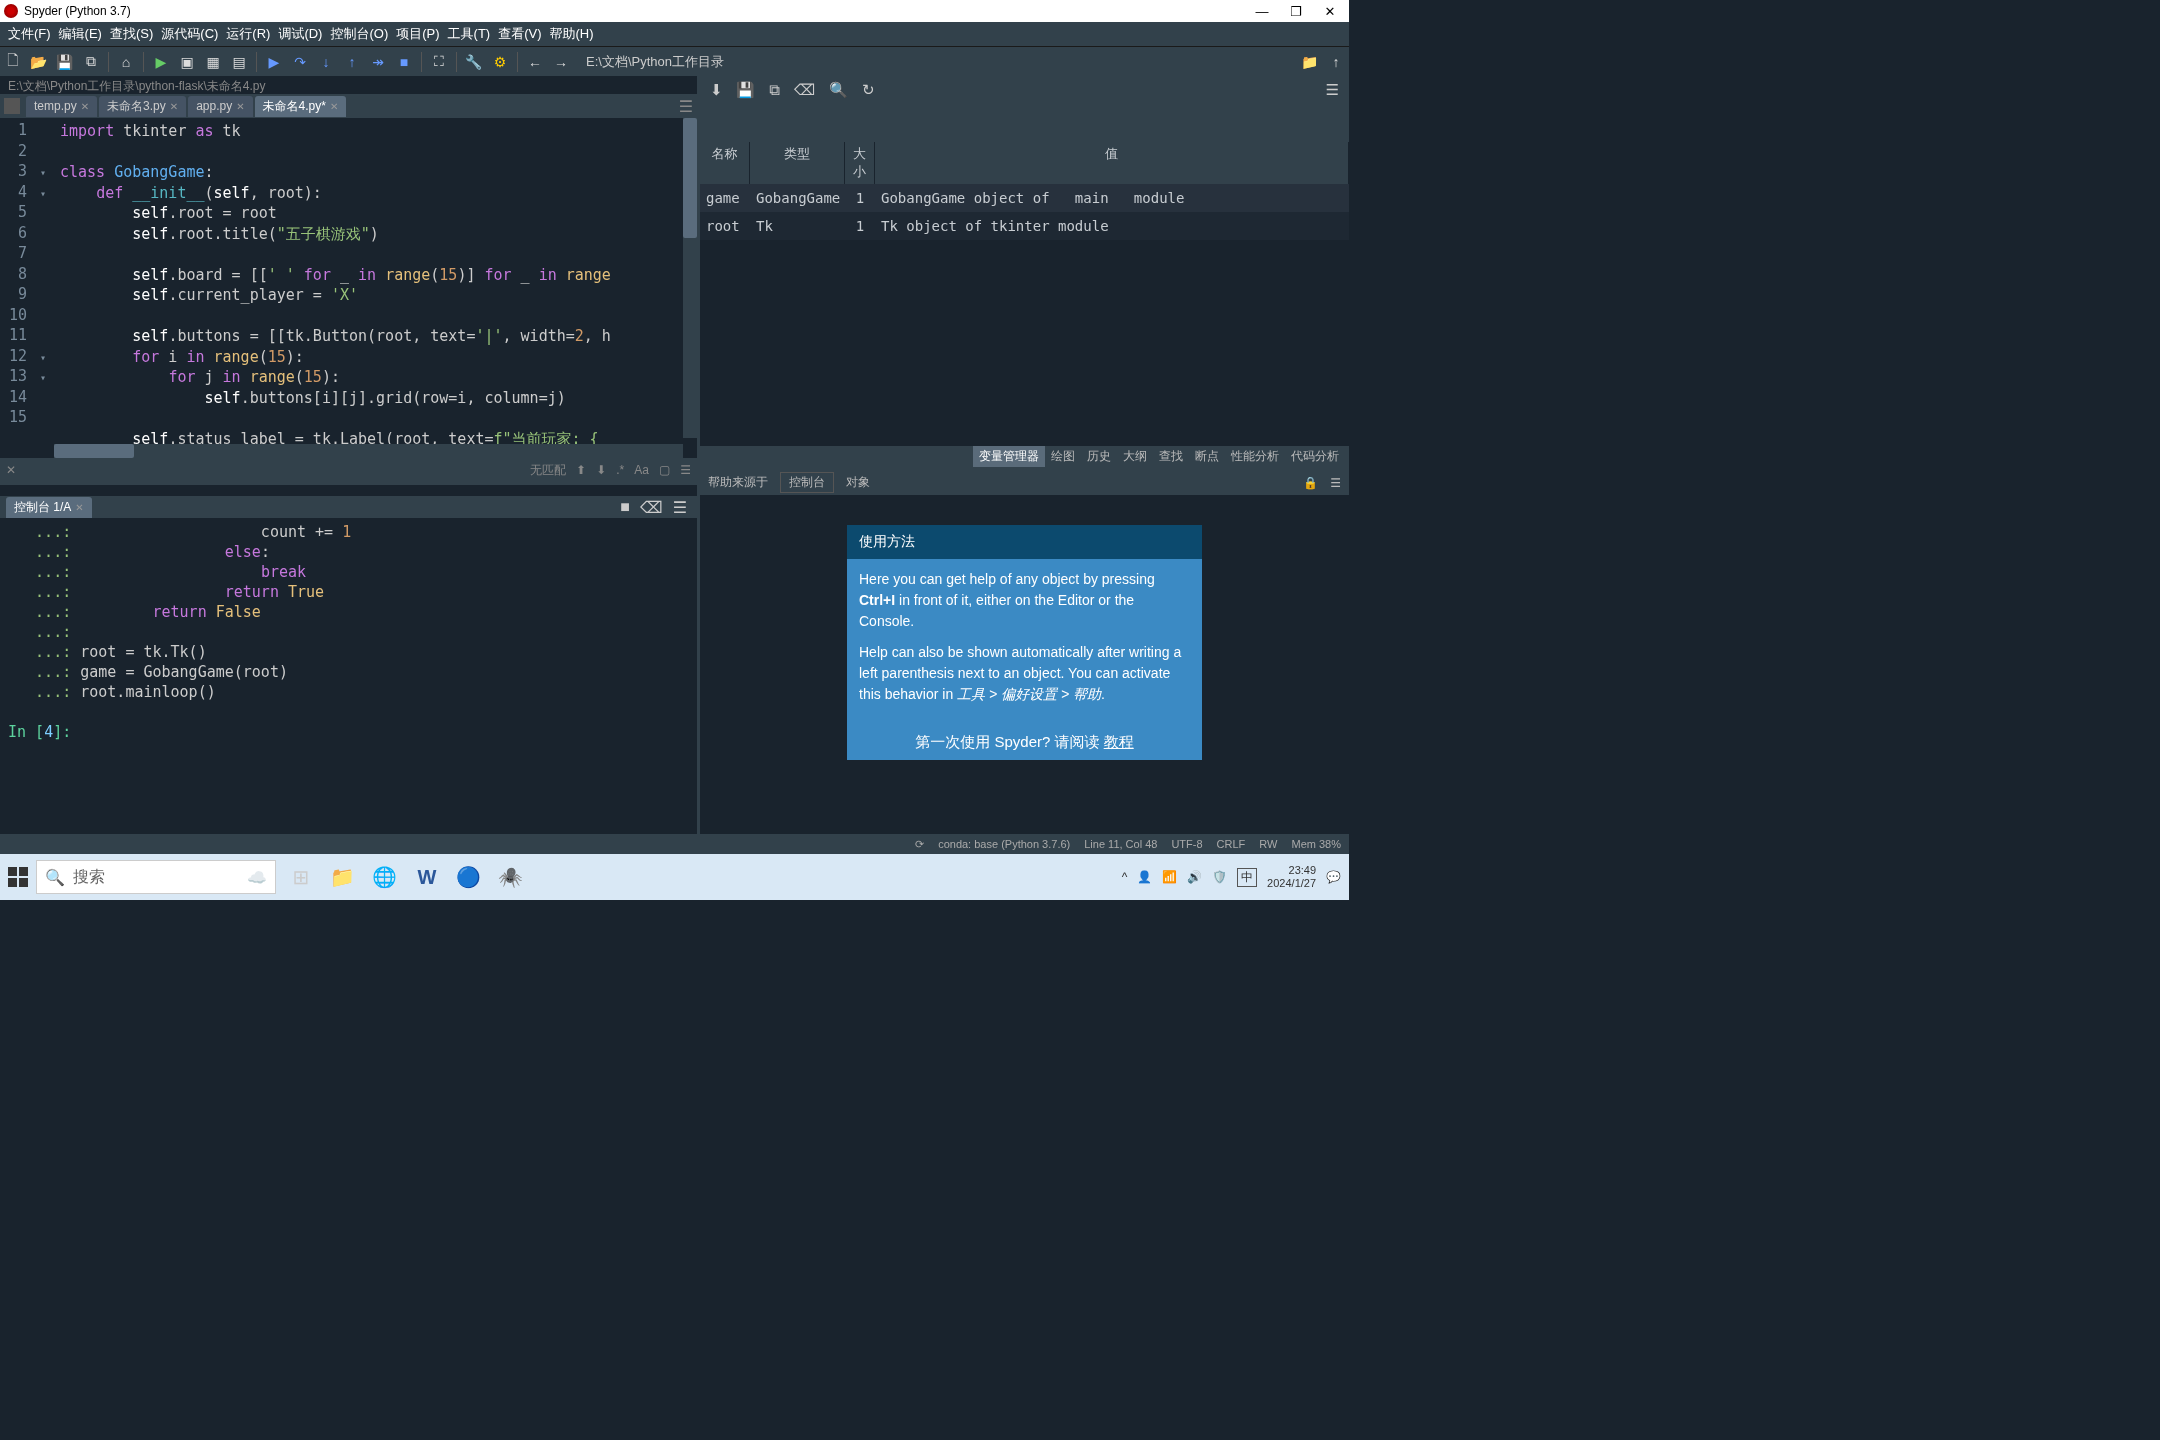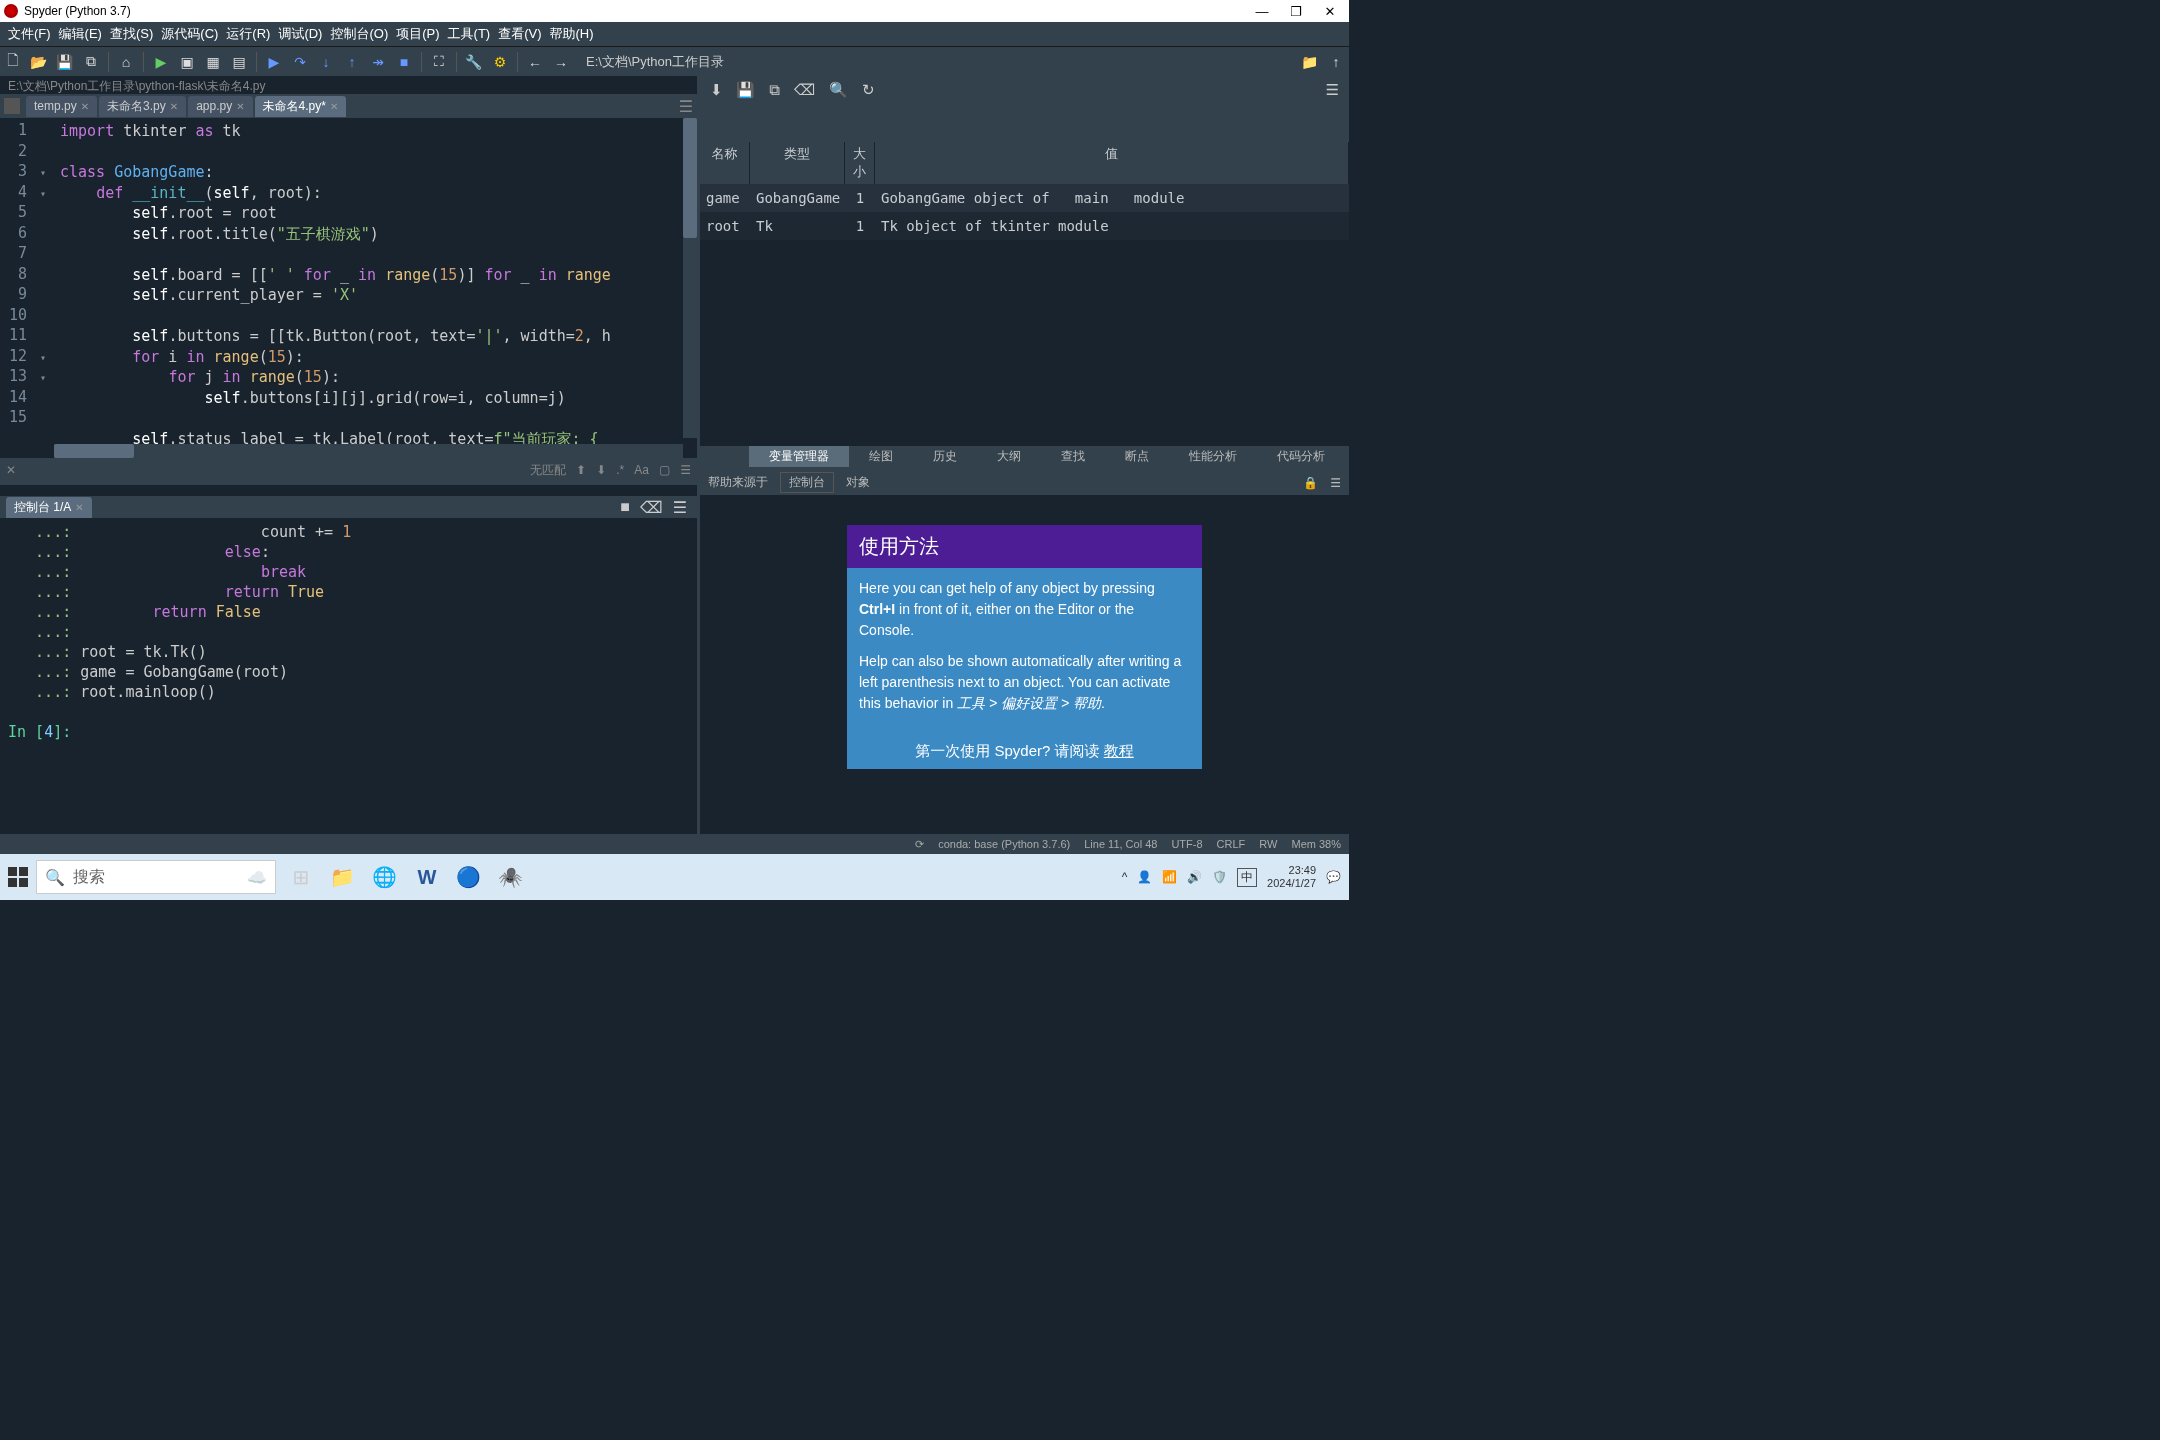--- a/index.html
+++ b/index.html
@@ -41,27 +41,27 @@
 .prompt { color: #98c379; } .ckw { color: #c678dd; } .cmt { color: #e5c07b; } .cnum { color: #d19a66; } .cbool { color: #e5c07b; }
 .right-toolbar { background: #32414b; height: 28px; display: flex; align-items: center; padding: 0 10px; gap: 14px; color: #ccc; font-size: 15px; }
 .var-table { background: #19232d; flex: 1; }
 .var-header { display: flex; background: #32414b; font-size: 13px; }
 .var-header > div { padding: 3px 6px; border-right: 1px solid #19232d; text-align: center; margin-top: 38px; }
 .var-row { display: flex; font-family: Consolas, monospace; font-size: 14px; height: 28px; align-items: center; }
 .var-row > div { padding: 0 6px; overflow: hidden; }
 .row-even { background: #27313d; } .row-odd { background: #1e2833; }
 .col-name { width: 50px; color: #c8cdd2; } .col-type { width: 95px; color: #c8cdd2; } .col-size { width: 30px; text-align: center; color: #c8cdd2; } .col-val { flex: 1; color: #c8cdd2; }
 .pane-tabs { background: #32414b; height: 22px; display: flex; align-items: center; justify-content: flex-end; padding: 0 4px; gap: 0; font-size: 12px; }
-.pane-tabs span { padding: 2px 20px; color: #bbb; }
+.pane-tabs span { padding: 2px 6px; color: #bbb; }
 .pane-tabs span.active { background: #5a6b7a; color: #fff; }
 .help-top-tabs { background: #32414b; height: 22px; display: flex; align-items: center; justify-content: flex-end; padding: 0 4px; gap: 0; font-size: 12px; }
 .help-hdr { background: #32414b; height: 24px; display: flex; align-items: center; padding: 0 8px; gap: 12px; font-size: 12px; color: #bbb; }
 .help-body { flex: 1; background: #19232d; display: flex; align-items: flex-start; justify-content: center; padding: 30px 10px 0; position: relative; }
 .help-card { background: #3b8ac4; width: 355px; color: #fff; font-size: 14px; }
-.help-card .hc-title { background: #4c1d95; padding: 8px 12px; font-size: 20px; }
+.help-card .hc-title { background: #0c4a6e; padding: 8px 12px; font-size: 14px; }
 .help-card .hc-body { padding: 10px 12px; line-height: 1.5; }
 .help-card .hc-body p { margin-bottom: 10px; }
 .help-card .hc-foot { padding: 8px 12px; text-align: center; font-size: 15px; }
 .help-card .hc-foot .link { text-decoration: underline; }
 .statusbar { position: absolute; bottom: 46px; left: 0; right: 0; background: #32414b; height: 20px; display: flex; align-items: center; padding: 0 8px; color: #aaa; font-size: 11px; gap: 14px; justify-content: flex-end; }
 .taskbar { position: absolute; bottom: 0; left: 0; right: 0; height: 46px; background: #d9e8f5; display: flex; align-items: center; padding: 0 8px; gap: 8px; }
 .taskbar .start { width: 20px; height: 20px; display: grid; grid-template-columns: 1fr 1fr; grid-template-rows: 1fr 1fr; gap: 2px; }
 .taskbar .start span { background: #333; }
 .taskbar .search { background: #fff; height: 34px; width: 240px; display: flex; align-items: center; padding: 0 8px; color: #666; gap: 8px; border: 1px solid #ccc; }
 .taskbar .tb-app { width: 34px; height: 34px; display: flex; align-items: center; justify-content: center; font-size: 20px; }

